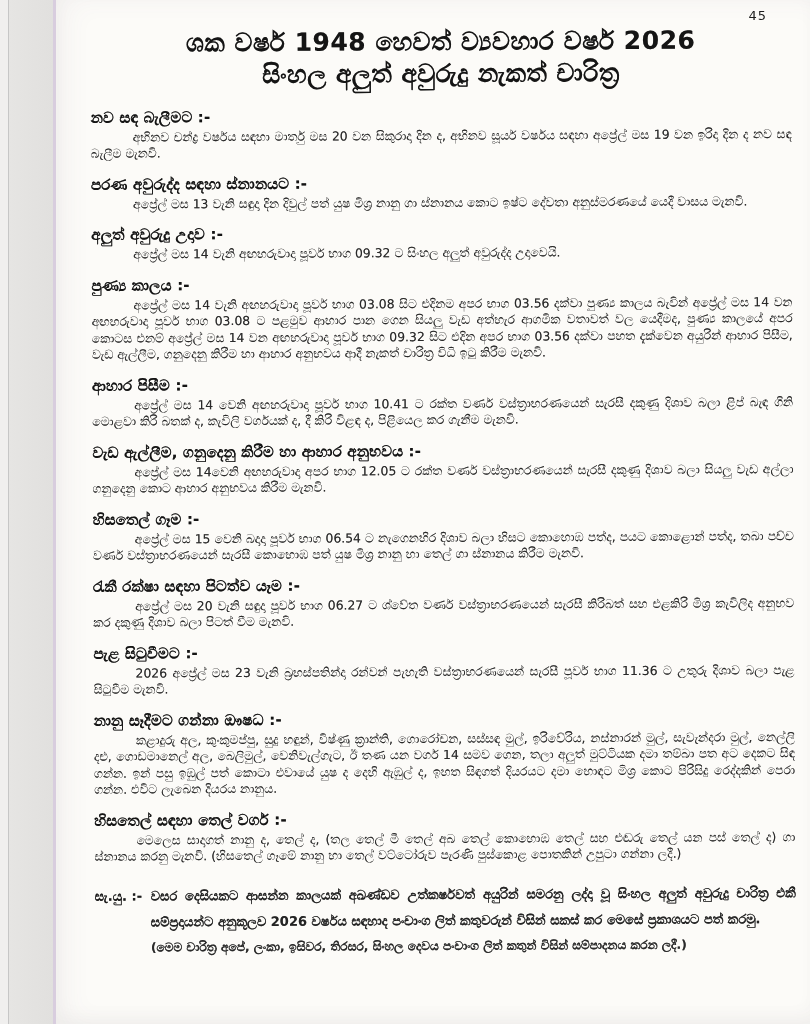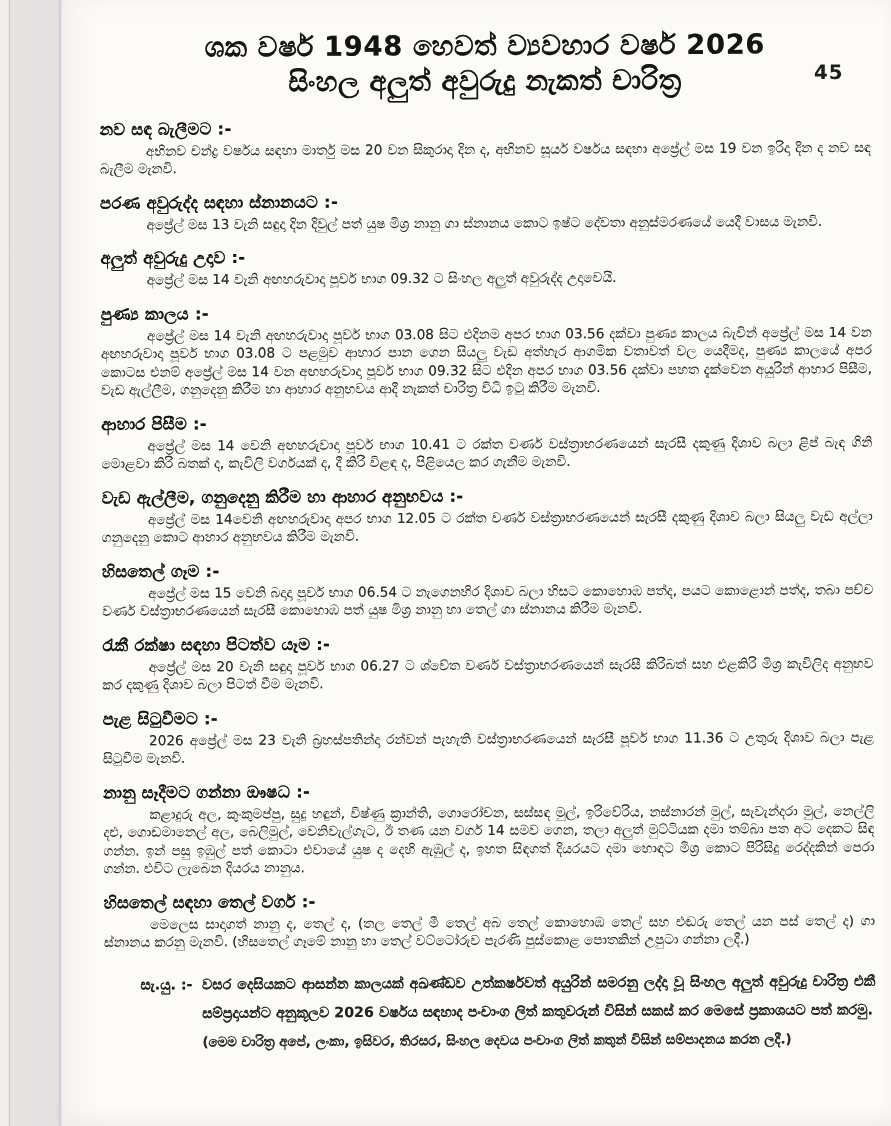--- a/index.html
+++ b/index.html
@@ -32,23 +32,22 @@
     position:absolute;left:0;top:0;right:0;bottom:0;
     padding:6px 22px 0 34px;
     transform:rotate(-0.3deg);
     transform-origin:top left;
     color:#242424;
     text-shadow:0 0 0.5px rgba(40,40,40,0.55);
   }
 
   .page-number{
     position:absolute;top:8px;right:46px;
-    font-size:18px;font-weight:700;color:#1d1d1d;
+    font-size:13px;font-weight:400;color:#1d1d1d;
     letter-spacing:1px;
-    margin-top:48px;
   }
 
   .title{
     margin-top:22px;
     text-align:center;
     font-weight:700;
     color:#151515;
     font-size:25px;
     line-height:1.28;
     letter-spacing:0.5px;
@@ -65,21 +64,21 @@
     font-size:12.4px;line-height:1.33;margin:0;
     text-align:justify;text-indent:42px;color:#2a2a2a;
   }
 
   .note{
     display:flex;margin-top:18px;align-items:flex-start;
   }
   .note-label{
     flex:0 0 48px;
     font-size:13px;font-weight:700;color:#1d1d1d;
-    line-height:2.0;white-space:nowrap;margin-left:33px;
+    line-height:2.0;white-space:nowrap;
   }
   .note-column{flex:1;margin-left:8px;}
   .note-text{
     font-size:13px;line-height:2.0;margin:0;
     text-align:justify;color:#242424;font-weight:600;
   }
   .note-footnote{
     font-size:12.2px;line-height:2.0;margin:0;
     color:#2a2a2a;font-weight:600;
   }

